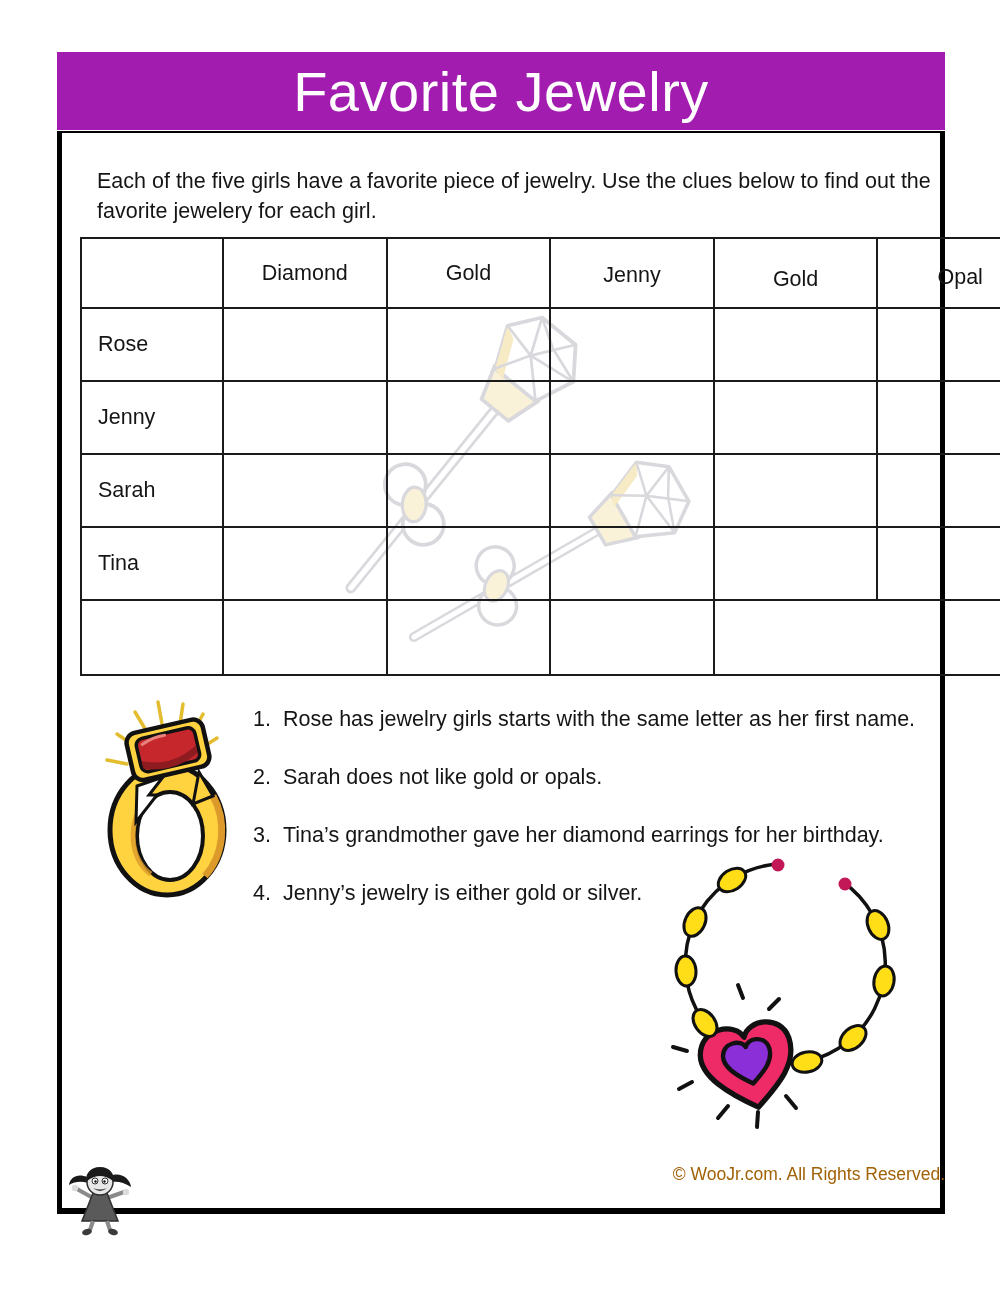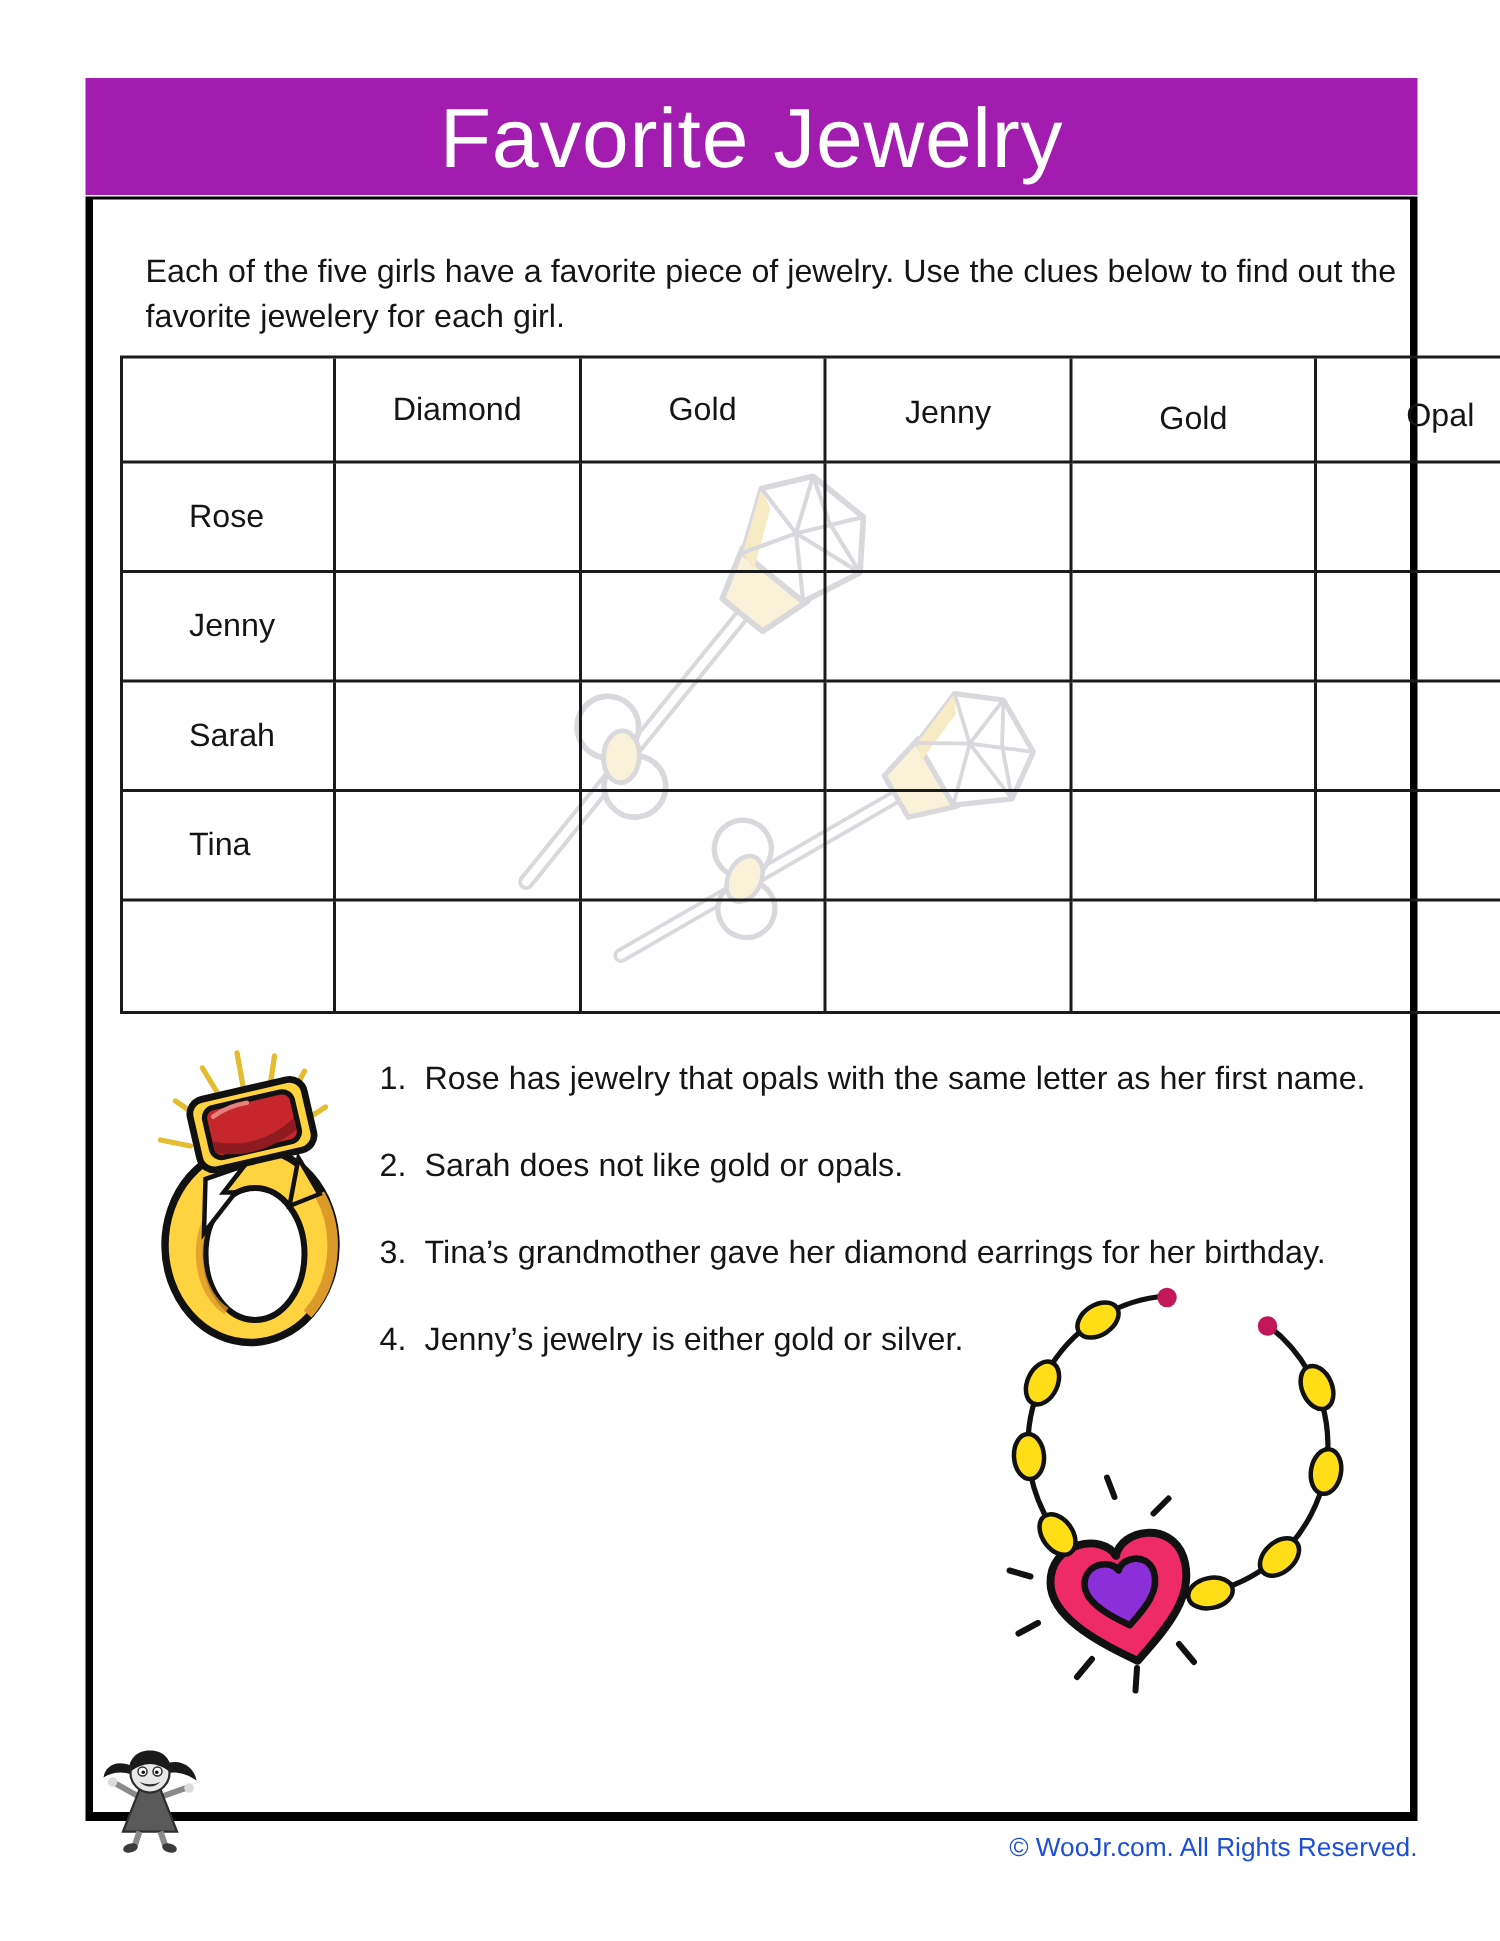--- a/index.html
+++ b/index.html
@@ -25,28 +25,28 @@
   .grid {
     position:absolute; left:80px; top:237px; width:964px; box-sizing:border-box;
     display:grid; grid-template-columns:142px repeat(5, 1fr);
     grid-template-rows:70px repeat(5, 73px);
     border:2px solid #1b1b1b; z-index:2; background:transparent;
   }
   .cell { border-right:2px solid #1b1b1b; border-bottom:2px solid #1b1b1b; box-sizing:border-box; }
   .cell.last-col { border-right:none; }
   .cell.last-row { border-bottom:none; }
   .col-header { display:flex; align-items:center; justify-content:center; font-size:21.5px; }
-  .row-header { display:flex; align-items:center; padding-left:44px; font-size:21.5px; }
+  .row-header { display:flex; align-items:center; padding-left:16px; font-size:21.5px; }
   .clues { position:absolute; left:253px; top:707px; margin:0; padding:0; list-style:none; z-index:2; }
   .clue { display:flex; margin-bottom:33px; font-size:21.5px; line-height:25px; }
   .clue .num { width:30px; flex:none; }
   .ring { position:absolute; left:95px; top:698px; z-index:2; }
   .necklace { position:absolute; left:648px; top:856px; z-index:2; }
   .mascot { position:absolute; left:60px; top:1161px; z-index:4; }
-  .copyright { position:absolute; right:55px; top:1221px; font-size:17.5px; color:#1d4ed8; z-index:2; }
+  .copyright { position:absolute; right:55px; top:1164px; font-size:17.5px; color:#a16207; z-index:2; }
 </style>
 </head>
 <body>
 
 <div class="page">
 
   <header class="title-bar">
     <h1>Favorite Jewelry</h1>
   </header>
 
@@ -144,21 +144,21 @@
         <path d="M45,57 Q73,70 101,54 L101,62 Q73,76 45,65 Z" fill="#8E1B1F"></path>
         <path d="M49,41 Q61,36 73,37" stroke="#E8807C" stroke-width="3" fill="none" stroke-linecap="round"></path>
       </g>
       <path d="M104,74 L118,98 L98,106 Z" fill="#FFD23F" stroke="#111" stroke-width="3"></path>
     </svg>
   </div>
 
   <ol class="clues">
     <li class="clue">
       <span class="num">1.</span>
-      <span>Rose has jewelry that opals with the same letter as her first name.</span>
+      <span>Rose has jewelry girls starts with the same letter as her first name.</span>
     </li>
     <li class="clue">
       <span class="num">2.</span>
       <span>Sarah does not like gold or opals.</span>
     </li>
     <li class="clue">
       <span class="num">3.</span>
       <span>Tina’s grandmother gave her diamond earrings for her birthday.</span>
     </li>
     <li class="clue">

